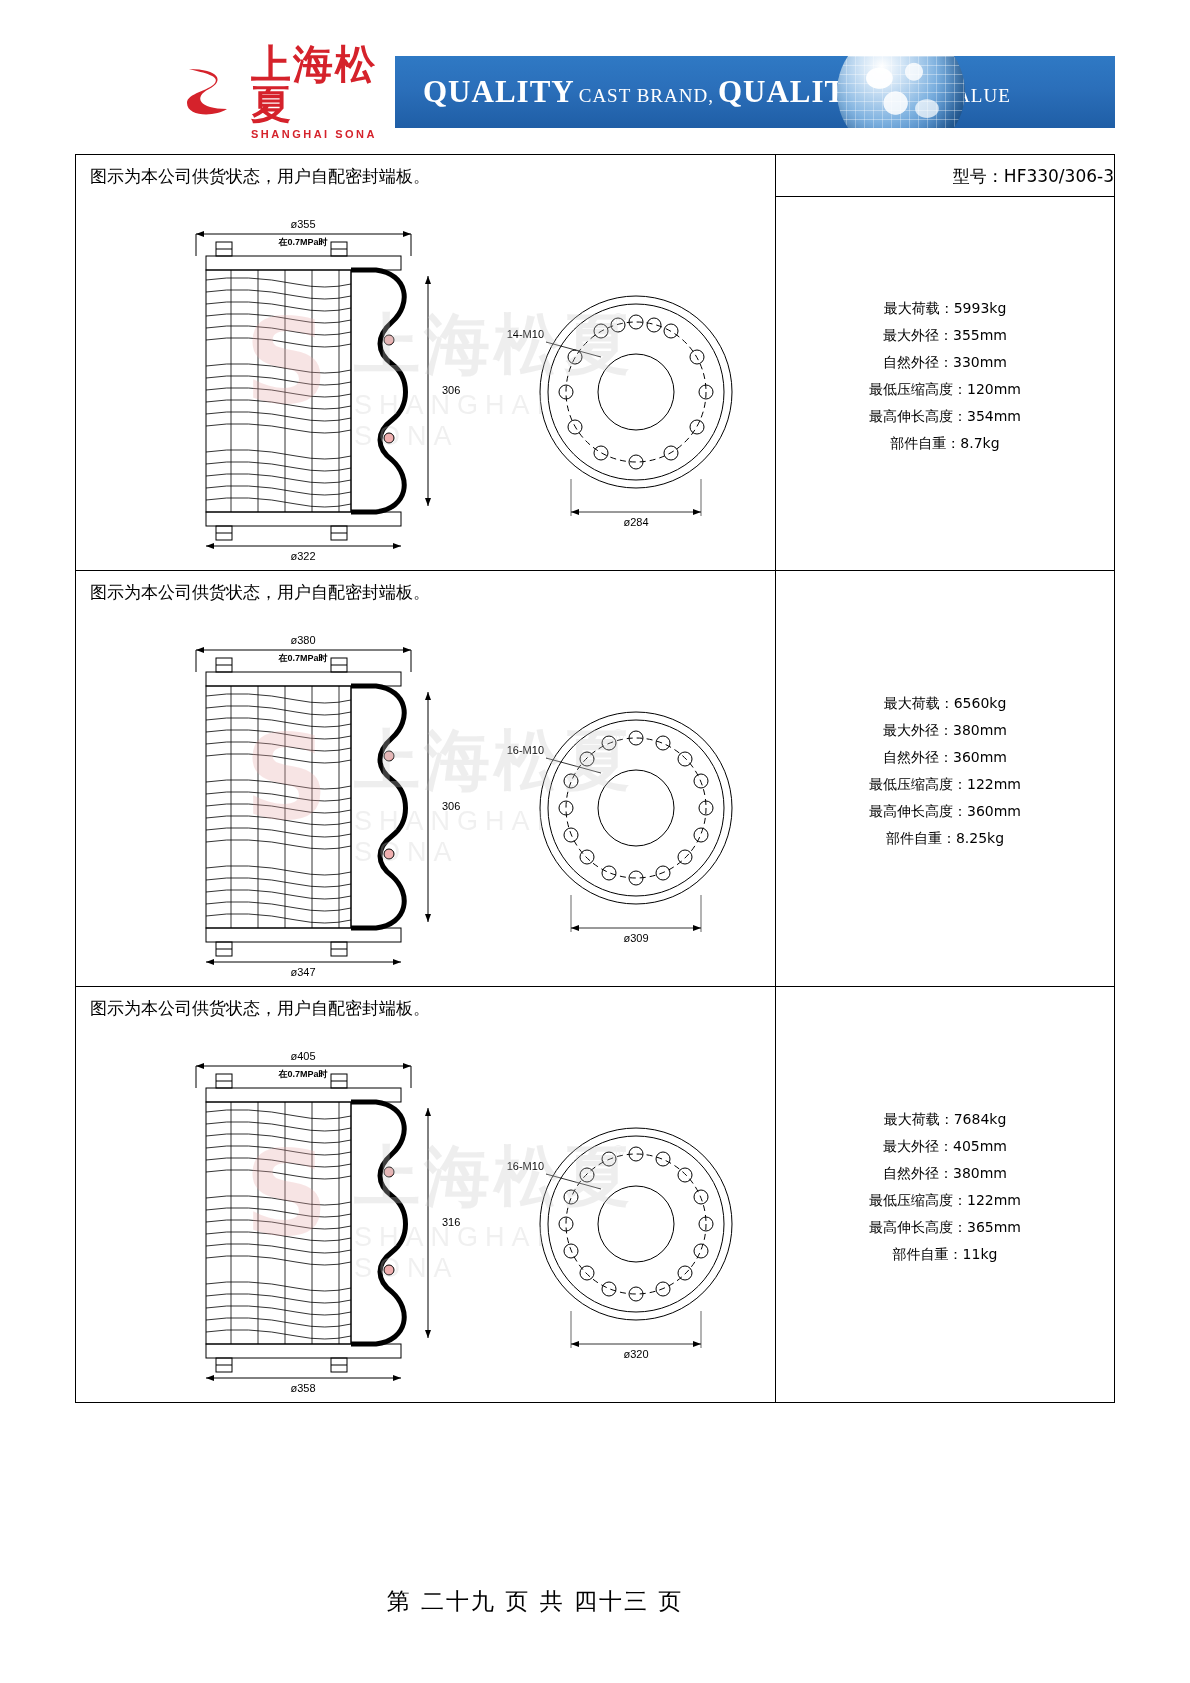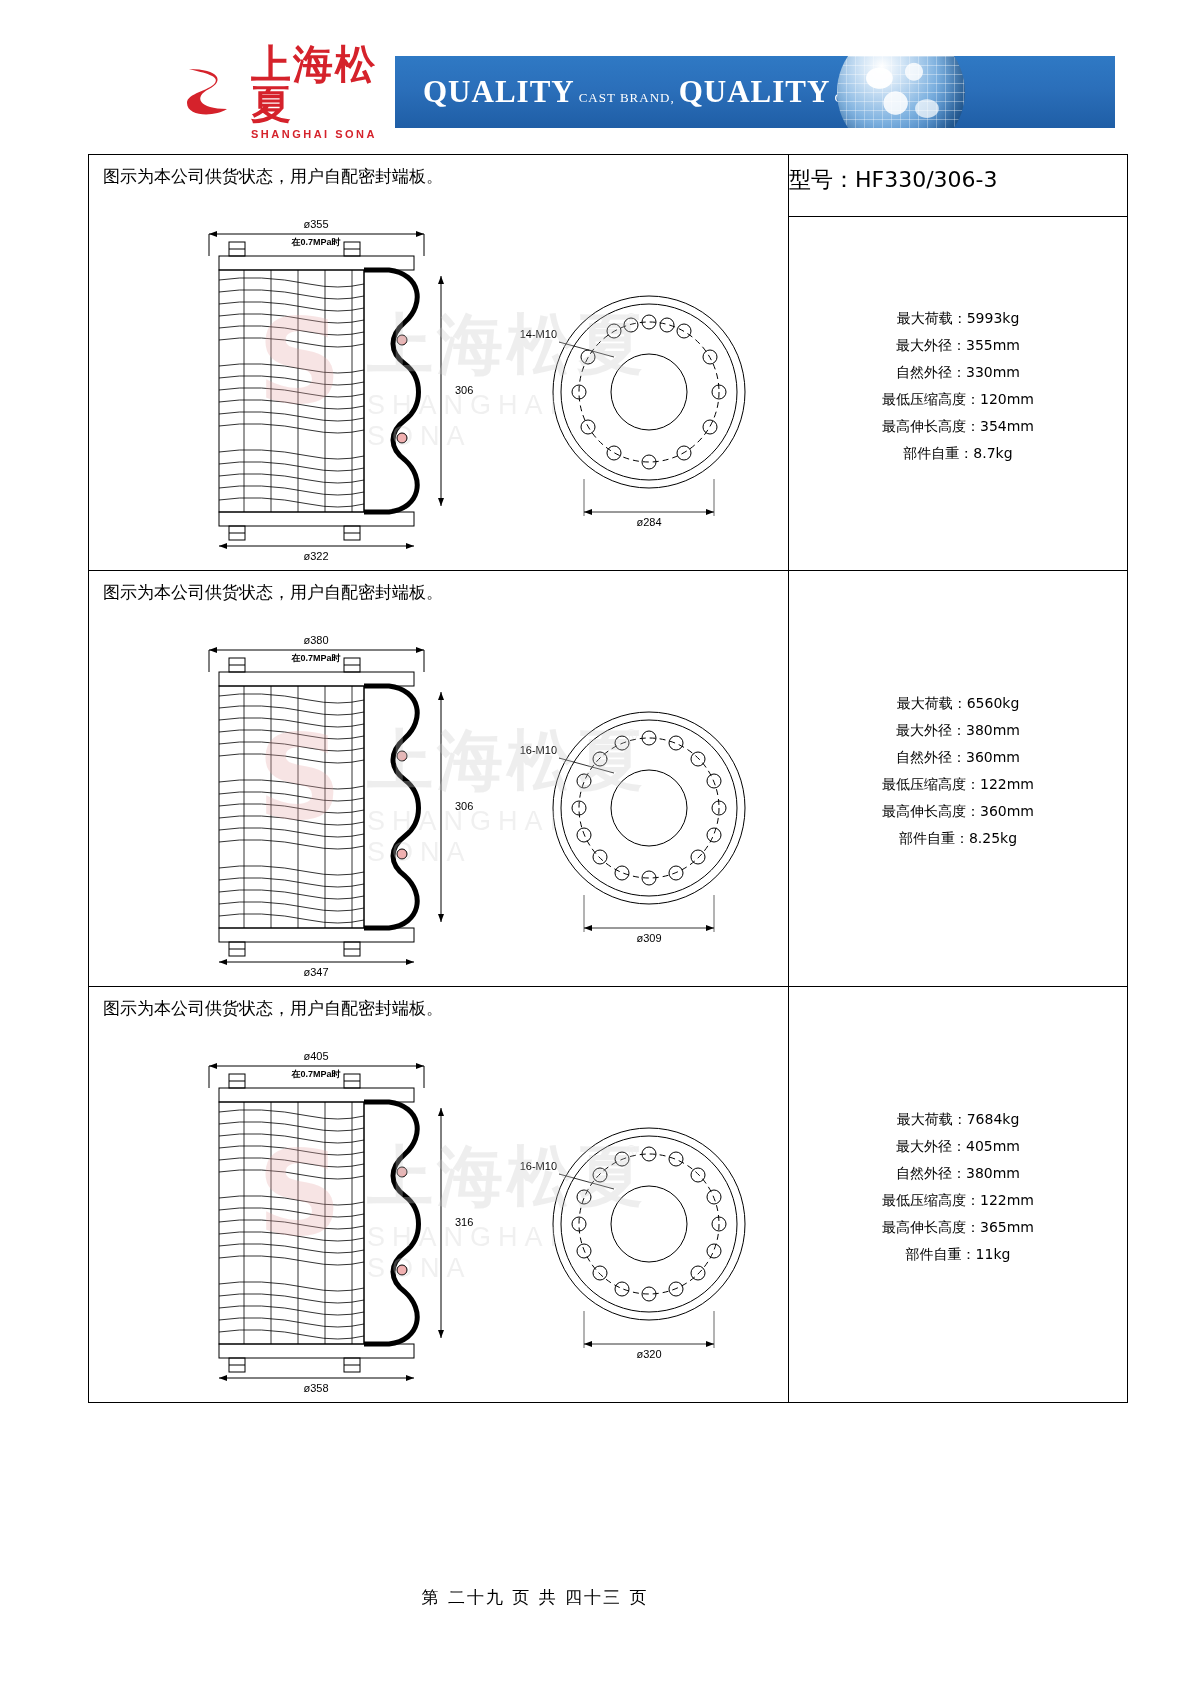--- a/index.html
+++ b/index.html
@@ -51,21 +51,21 @@
     position:relative;
     overflow:hidden;
   }
   .banner-text{
     color:#ffffff;
     font-family:"Liberation Serif", serif;
     padding-left:28px;
     white-space:nowrap;
   }
   .banner-text .big{font-size:31px;font-weight:bold;letter-spacing:1px;}
-  .banner-text .small{font-size:13px;letter-spacing:1px;}
+  .banner-text .small{font-size:19px;letter-spacing:1px;}
   .globe{
     position:absolute; right:150px; top:-28px;
     width:128px;height:128px;border-radius:50%;
     background:
       radial-gradient(circle at 35% 30%, #ffffff 0%, #cfe3f5 18%, #7fb2e0 45%, #2c6fb5 75%, #17457e 100%);
     box-shadow:inset -8px -8px 18px rgba(0,0,0,.25);
     overflow:hidden;
   }
   .globe:before{
     content:"";position:absolute;left:8%;top:14%;width:84%;height:72%;
@@ -79,21 +79,21 @@
     position:absolute;inset:0;
     background-image:
       repeating-linear-gradient(0deg, rgba(255,255,255,.35) 0 1px, rgba(255,255,255,0) 1px 9px),
       repeating-linear-gradient(90deg, rgba(255,255,255,.3) 0 1px, rgba(255,255,255,0) 1px 9px);
     border-radius:50%;
   }
 
   
   .table{
     position:absolute;
-    left:88px; top:134px;
+    left:75px; top:134px;
     width:1040px;
     border:1.5px solid #000;
     border-bottom:none;
     box-sizing:border-box;
   }
   .row{
     display:flex;
     border-bottom:1.5px solid #000;
     position:relative;
   }
@@ -108,24 +108,24 @@
     font-size:17px;
     padding:10px 0 6px 14px;
   }
   .cell-spec{
     flex:1 1 auto;
     display:flex;flex-direction:column;
     box-sizing:border-box;
   }
   .spec-model{
     border-bottom:1.5px solid #000;
-    text-align:left;
-    font-family:"DejaVu Sans", sans-serif;
-    font-size:22px;
-    padding:10px 0 21px;
+    text-align:right;
+    font-family:"DejaVu Sans", sans-serif;
+    font-size:17px;
+    padding:10px 0 8px;
   }
   .spec-body{
     flex:1 1 auto;
     display:flex;flex-direction:column;justify-content:center;
     align-items:center;
     gap:9px;
     font-family:"DejaVu Sans", sans-serif;
     font-size:14px;
     padding-bottom:14px;
   }
@@ -169,21 +169,21 @@
   }
 
   
   .footer{
     position:absolute;
     left:0; top:1566px; width:1190px;
     text-align:center;
     padding-right:120px;
     box-sizing:border-box;
     font-family:"DejaVu Sans", sans-serif;
-    font-size:17px;
+    font-size:23px;
     letter-spacing:2px;
   }
 </style>
 </head>
 <body>
 
 <div class="page">
 
   <div class="header">
     <div class="logo">

